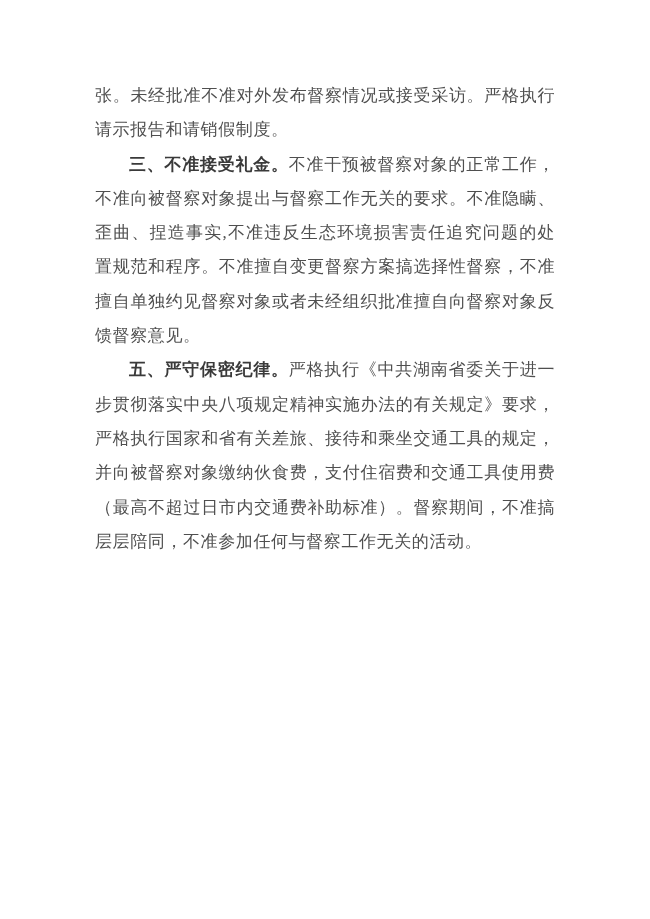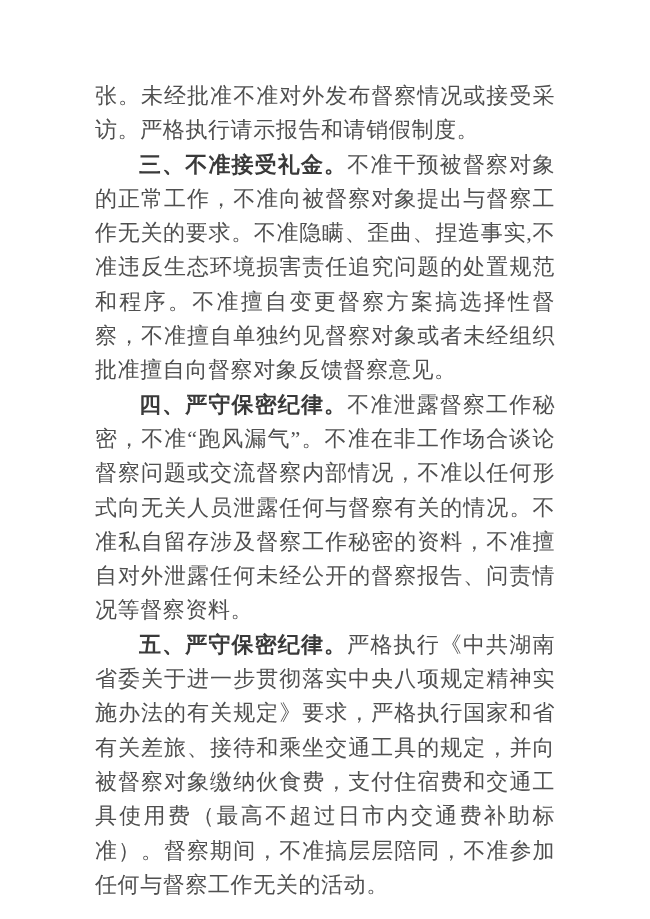--- a/index.html
+++ b/index.html
@@ -16,21 +16,21 @@
     .page {
       box-sizing: border-box;
       width: 650px;
       height: 919px;
       padding: 79px 95px 0 95px;
       background: var(--page-bg, #ffffff);
     }
     .para {
       margin: 0;
       font-family: "Liberation Serif", "DejaVu Serif", serif;
-      font-size: 22px;
+      font-size: 17px;
       line-height: 34.3px;
       letter-spacing: 0.6px;
       text-align: justify;
       color: var(--body-text, #4f4f4f);
     }
     .para.indent {
       text-indent: 2em;
     }
     .para-heading {
       font-weight: bold;
@@ -40,18 +40,17 @@
   </style>
 </head>
 <body>
 
 <div class="page">
   <div id="paragraphs">
   <p class="para"><span class="para-heading"></span><span class="para-body">张。未经批准不准对外发布督察情况或接受采访。严格执行请示报告和请销假制度。</span></p>
 
   <p class="para indent"><span class="para-heading">三、不准接受礼金。</span><span class="para-body">不准干预被督察对象的正常工作，不准向被督察对象提出与督察工作无关的要求。不准隐瞒、歪曲、捏造事实,不准违反生态环境损害责任追究问题的处置规范和程序。不准擅自变更督察方案搞选择性督察，不准擅自单独约见督察对象或者未经组织批准擅自向督察对象反馈督察意见。</span></p>
 
-  <p class="para indent"><span class="para-heading">四、严守保密纪律。</span><span class="para-body">不准泄露督察工作秘密，不准“跑风漏气”。不准在非工作场合谈论督察问题或交流督察内部情况，不准以任何形式向无关人员泄露任何与督察有关的情况。不准私自留存涉及督察工作秘密的资料，不准擅自对外泄露任何未经公开的督察报告、问责情况等督察资料。</span></p>
 
   <p class="para indent"><span class="para-heading">五、严守保密纪律。</span><span class="para-body">严格执行《中共湖南省委关于进一步贯彻落实中央八项规定精神实施办法的有关规定》要求，严格执行国家和省有关差旅、接待和乘坐交通工具的规定，并向被督察对象缴纳伙食费，支付住宿费和交通工具使用费（最高不超过日市内交通费补助标准）。督察期间，不准搞层层陪同，不准参加任何与督察工作无关的活动。</span></p>
 
 </div>
 </div>
 
 </body></html>

